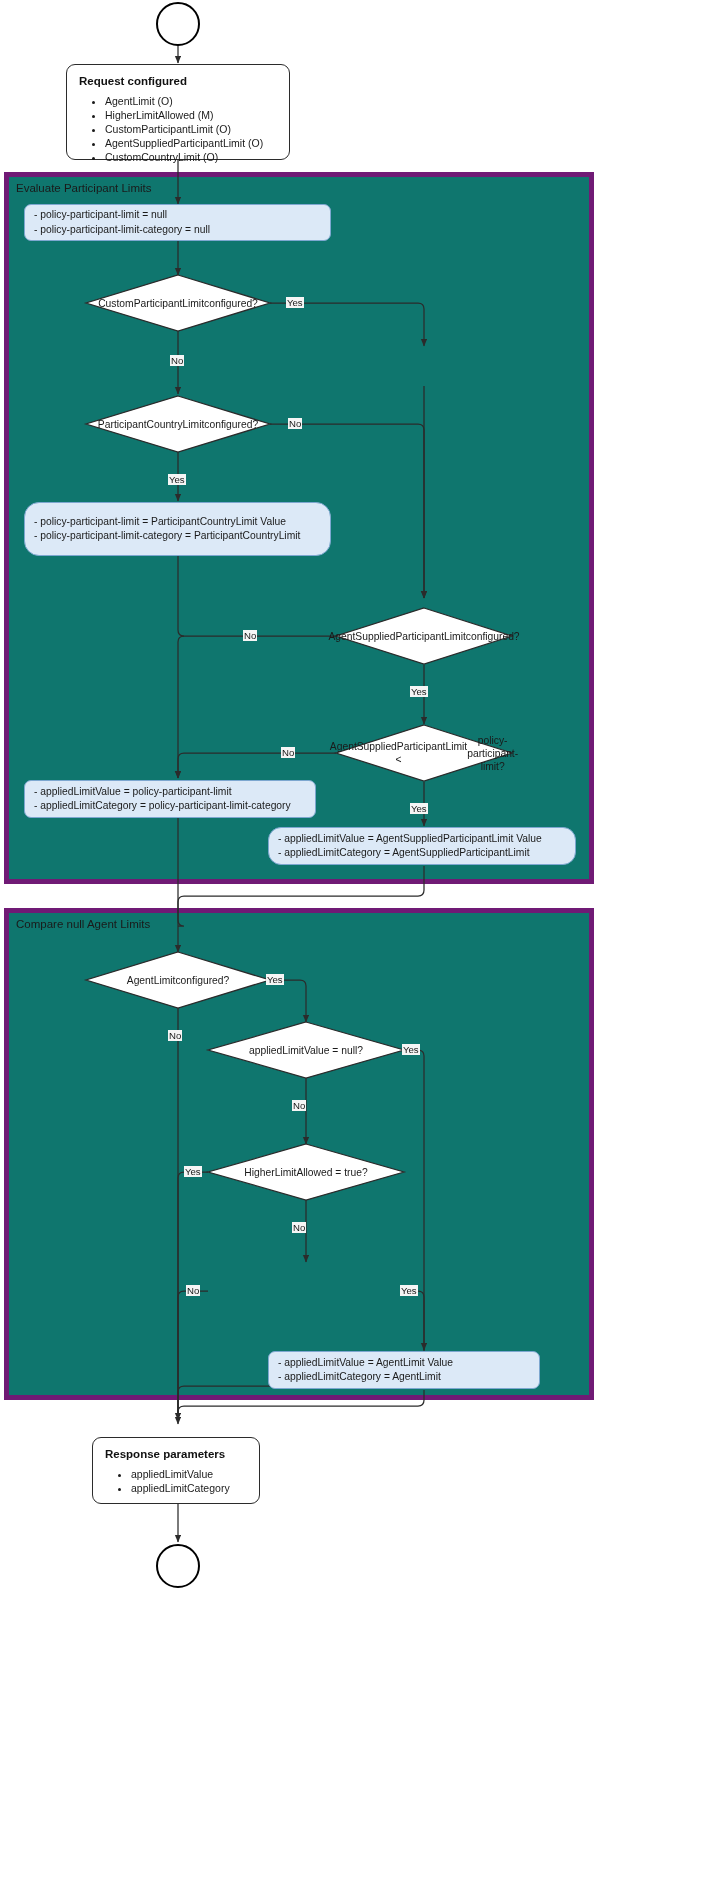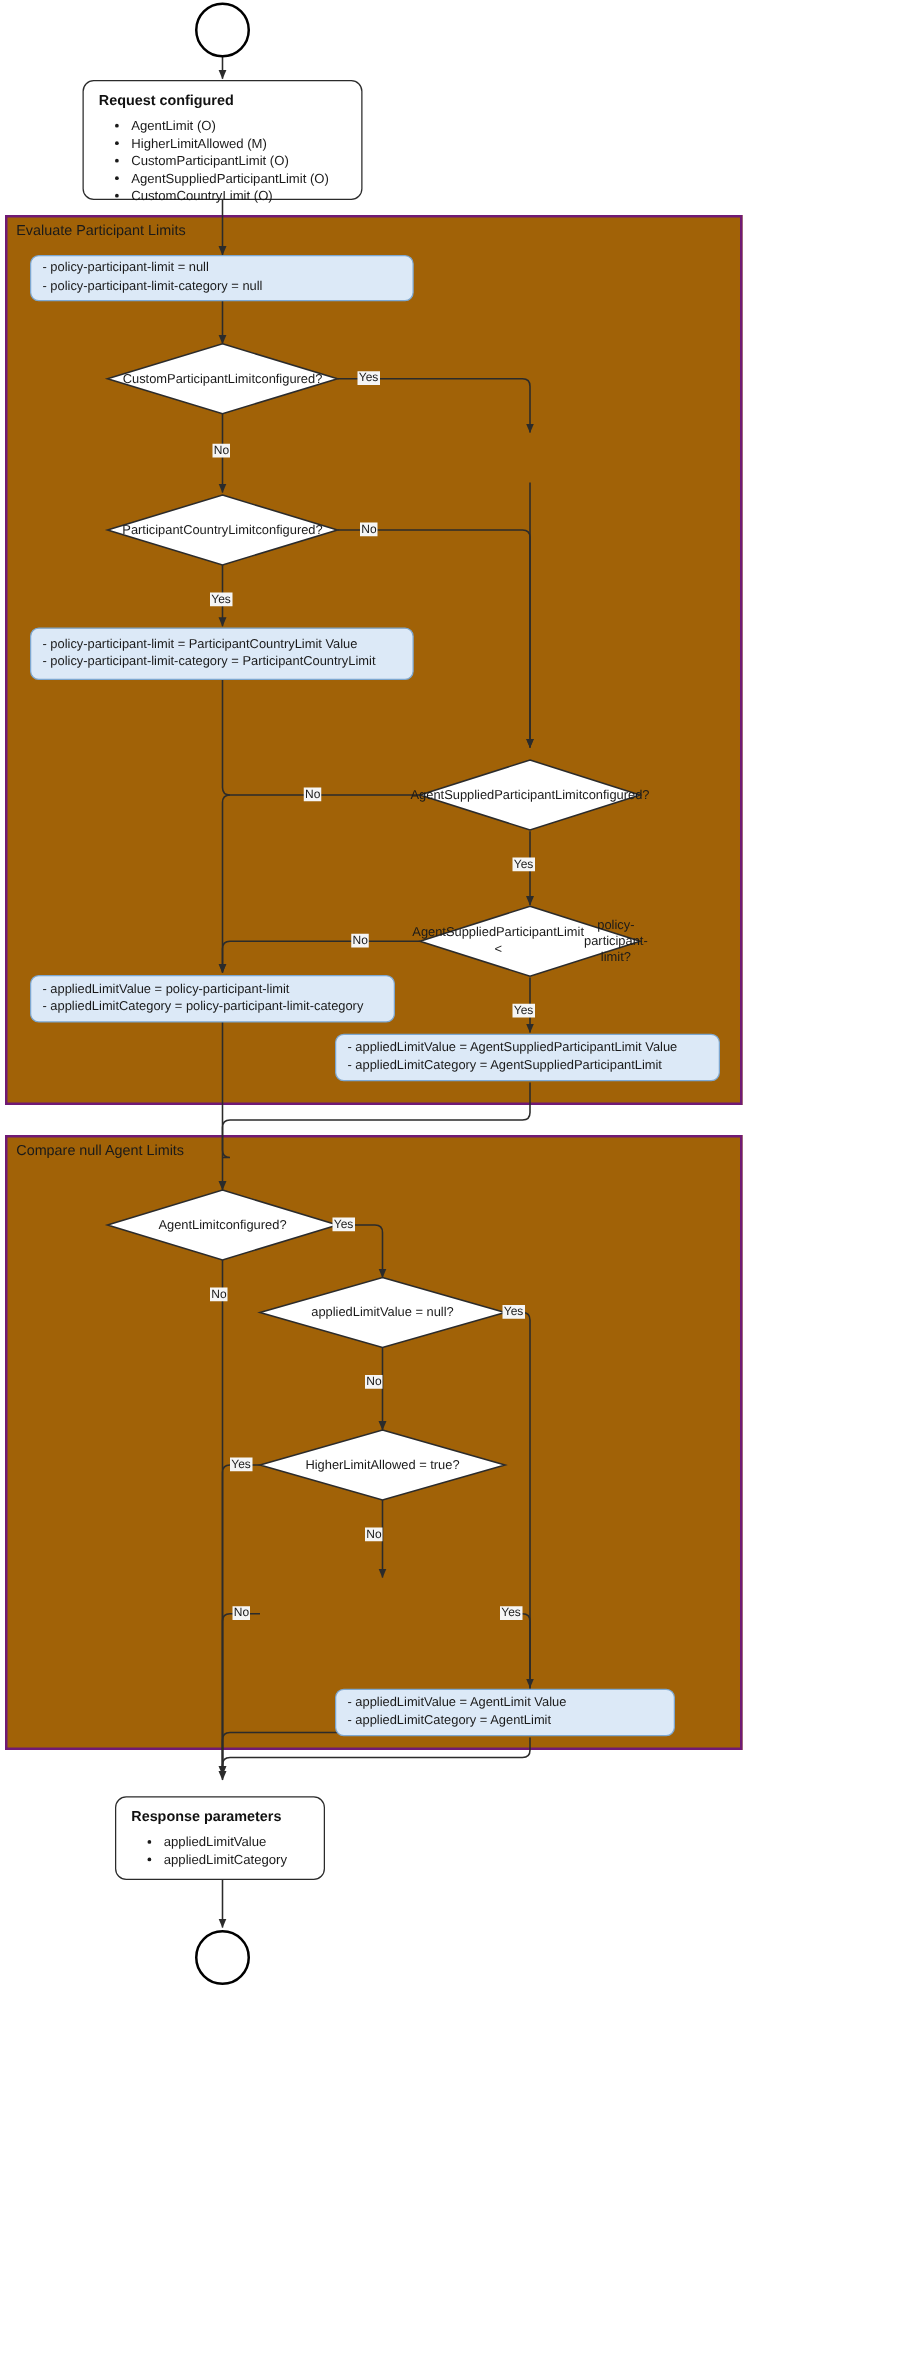--- a/index.html
+++ b/index.html
@@ -24,22 +24,22 @@
   svg.edges {
     position: absolute;
     left: 0; top: 0;
     width: 721px;
     height: 1889px;
     pointer-events: none;
   }
   
   .group {
     position: absolute;
-    background: #a16207;
-    border: 2px solid #701a75;
+    background: #0f766e;
+    border: 5px solid #701a75;
     box-sizing: border-box;
   }
   .group-label {
     position: absolute;
     left: 7px;
     top: 5px;
     font-size: 11.5px;
     color: #1a1a1a;
     white-space: nowrap;
   }
@@ -238,21 +238,21 @@
       <polygon points="92,0 184,28 92,56 0,28" fill="#ffffff" stroke="#2b2b2b" stroke-width="1.25"></polygon>
     </svg>
     <div class="dtext">
       <span>ParticipantCountryLimit</span>
       <span>configured?</span>
     </div>
   </div>
   <span class="elabel ongray" style="left:288px; top:418px;">No</span>
   <span class="elabel ongray" style="left:168px; top:474px;">Yes</span>
 
-  <div class="action" style="left:24px; top:502px; width:307px; height:42px;">
+  <div class="action" style="left:24px; top:502px; width:307px; height:54px;border-radius:15px;">
     <div class="ln">- policy-participant-limit = ParticipantCountryLimit Value</div>
     <div class="ln">- policy-participant-limit-category = ParticipantCountryLimit</div>
   </div>
 
   <div class="decision" style="left:336px; top:608px; width:176px; height:56px;">
     <svg width="176" height="56">
       <polygon points="88,0 176,28 88,56 0,28" fill="#ffffff" stroke="#2b2b2b" stroke-width="1.25"></polygon>
     </svg>
     <div class="dtext">
       <span>AgentSuppliedParticipantLimit</span>
@@ -272,21 +272,21 @@
     </div>
   </div>
   <span class="elabel ongray" style="left:281px; top:747px;">No</span>
   <span class="elabel ongray" style="left:410px; top:803px;">Yes</span>
 
   <div class="action" style="left:24px; top:780px; width:292px; height:38px;">
     <div class="ln">- appliedLimitValue = policy-participant-limit</div>
     <div class="ln">- appliedLimitCategory = policy-participant-limit-category</div>
   </div>
 
-  <div class="action" style="left:268px; top:827px; width:308px; height:38px;">
+  <div class="action" style="left:268px; top:827px; width:308px; height:38px;border-radius:13px;">
     <div class="ln">- appliedLimitValue = AgentSuppliedParticipantLimit Value</div>
     <div class="ln">- appliedLimitCategory = AgentSuppliedParticipantLimit</div>
   </div>
 
   <div class="decision" style="left:86px; top:952px; width:184px; height:56px;">
     <svg width="184" height="56">
       <polygon points="92,0 184,28 92,56 0,28" fill="#ffffff" stroke="#2b2b2b" stroke-width="1.25"></polygon>
     </svg>
     <div class="dtext">
       <span>AgentLimit</span>

